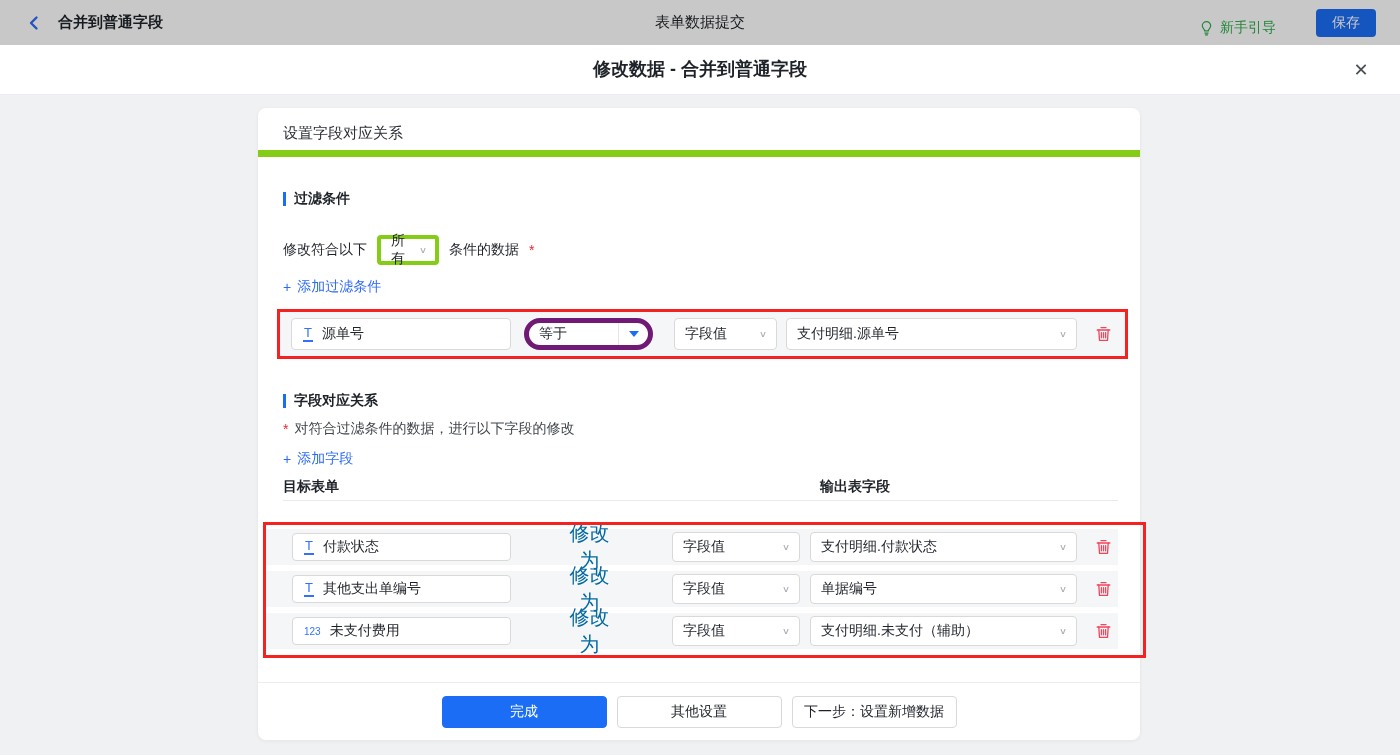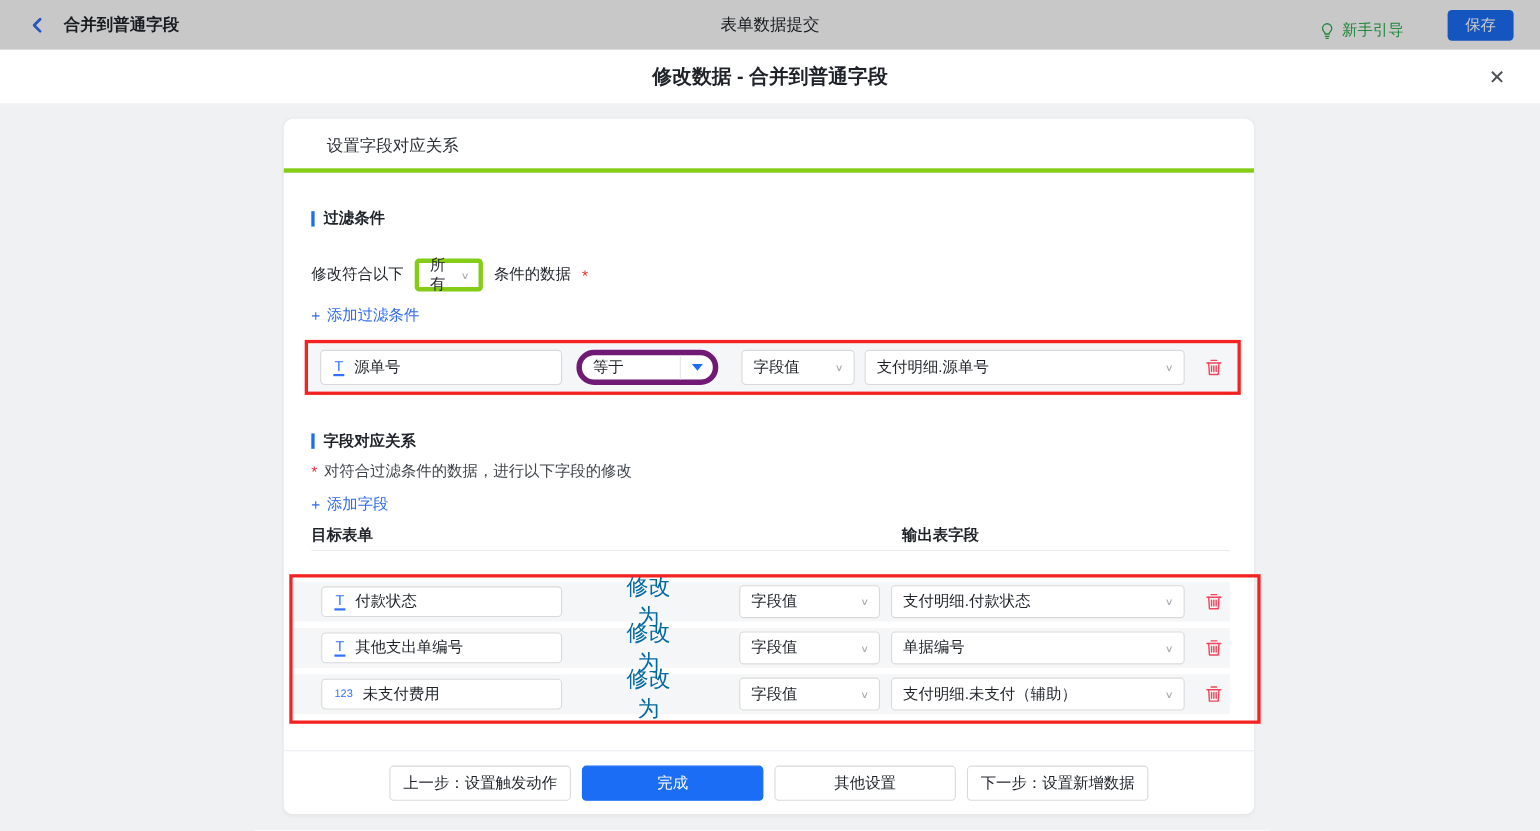--- a/index.html
+++ b/index.html
@@ -25,22 +25,22 @@
   .modal { position:absolute; top:45px; left:0; width:1400px; height:710px; background:#f0f1f2; }
   .modal-header { position:absolute; top:0; left:0; width:1400px; height:50px; background:#fff;
                   border-bottom:1px solid #ebedf0; }
   .modal-title { width:100%; text-align:center; line-height:49px; font-size:18px; font-weight:700; color:#1f2329; }
   .modal-close { position:absolute; right:26px; top:12px; width:26px; height:26px; border:none; background:transparent;
                  font-size:18px; color:#4a4f54; cursor:pointer; line-height:26px; font-family:inherit; }
 
   
   .card { position:absolute; left:258px; top:63px; width:882px; height:632px; background:#fff;
           border-radius:8px; box-shadow:0 1px 4px rgba(31,35,41,0.06); }
-  .card-header { height:49px; line-height:49px; padding-left:39px; font-size:15px; color:#2b2f36;
-                 border-bottom:4px solid #84cc16; }
+  .card-header { height:49px; line-height:49px; padding-left:25px; font-size:15px; color:#2b2f36;
+                 border-bottom:7px solid #84cc16; }
 
   .sec-title { position:absolute; left:25px; display:flex; align-items:center; gap:8px; }
   .sec-bar { width:3px; height:14px; background:#1b6df5; }
   .sec-text { font-size:14px; font-weight:700; color:#1f2329; }
 
   .sentence { position:absolute; left:25px; top:127px; height:30px; display:flex; align-items:center; gap:10px; font-size:14px; }
   .mini-select { width:62px; height:30px; background:#fff; border:4px solid #84cc16; border-radius:4px;
                  display:flex; align-items:center; justify-content:space-between; padding:0 8px 0 10px; cursor:pointer; }
   .chev { font-size:11px; color:#a9adb3; transform:scaleY(0.8); }
   .star { color:#f5222d; font-size:14px; }
@@ -267,20 +267,19 @@
             <path d="M3.8 5l.7 10.4h8l.7-10.4"></path>
             <path d="M6.4 7.6v5.2M8.5 7.6v5.2M10.6 7.6v5.2"></path>
           </svg>
         </button>
       </div>
 
       <div class="redbox rows-box"></div>
 
       <div class="footer-divider"></div>
       <div class="footer">
-        <button class="btn">上一步：设置触发动作</button>
         <button class="btn primary">完成</button>
         <button class="btn">其他设置</button>
         <button class="btn">下一步：设置新增数据</button>
       </div>
     </div>
   </div>
 </div>
 
 </body></html>

